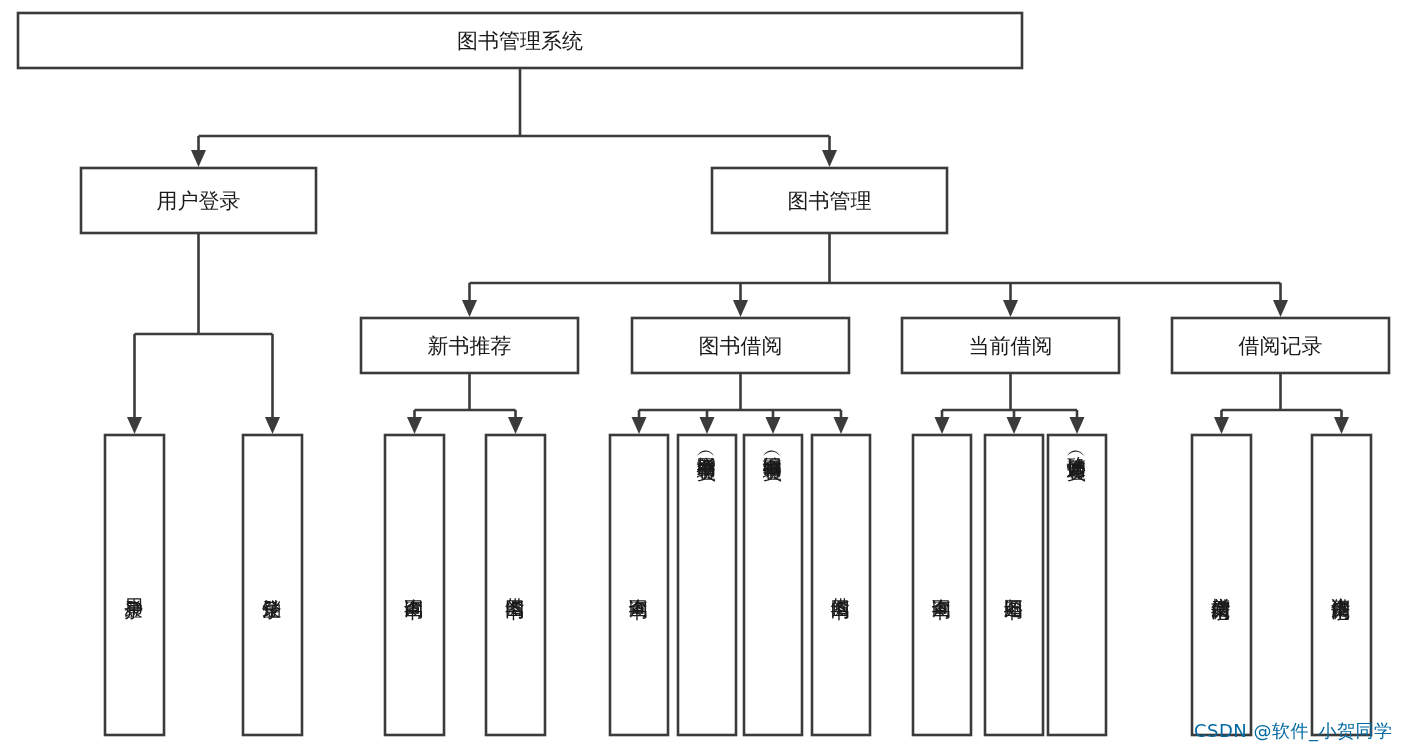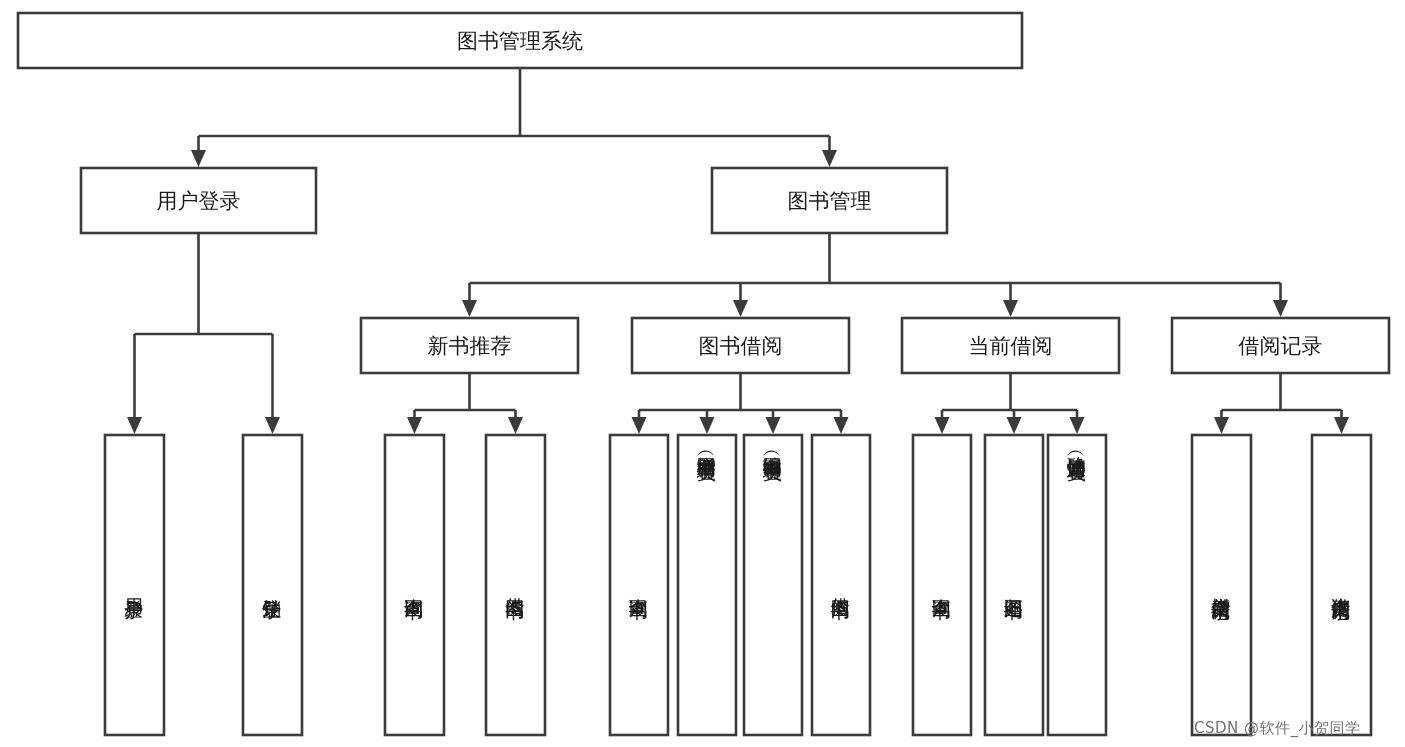--- a/index.html
+++ b/index.html
@@ -59,22 +59,22 @@
     writing-mode: vertical-rl;
     text-orientation: upright;
     letter-spacing: 1px;
     white-space: nowrap;
     pointer-events: none;
     text-align: center;
   }
   .watermark {
     position: absolute;
     font-family: "DejaVu Sans", "Liberation Sans", sans-serif;
-    font-size: 15px;
-    color: #737373;
+    font-size: 18px;
+    color: #0369a1;
     white-space: nowrap;
     letter-spacing: 0.5px;
   }
 </style>
 </head>
 <body>
 
 <div id="diagram-root">
 
   <svg id="flow-svg" viewBox="0 0 1405 747" xmlns="http://www.w3.org/2000/svg">

